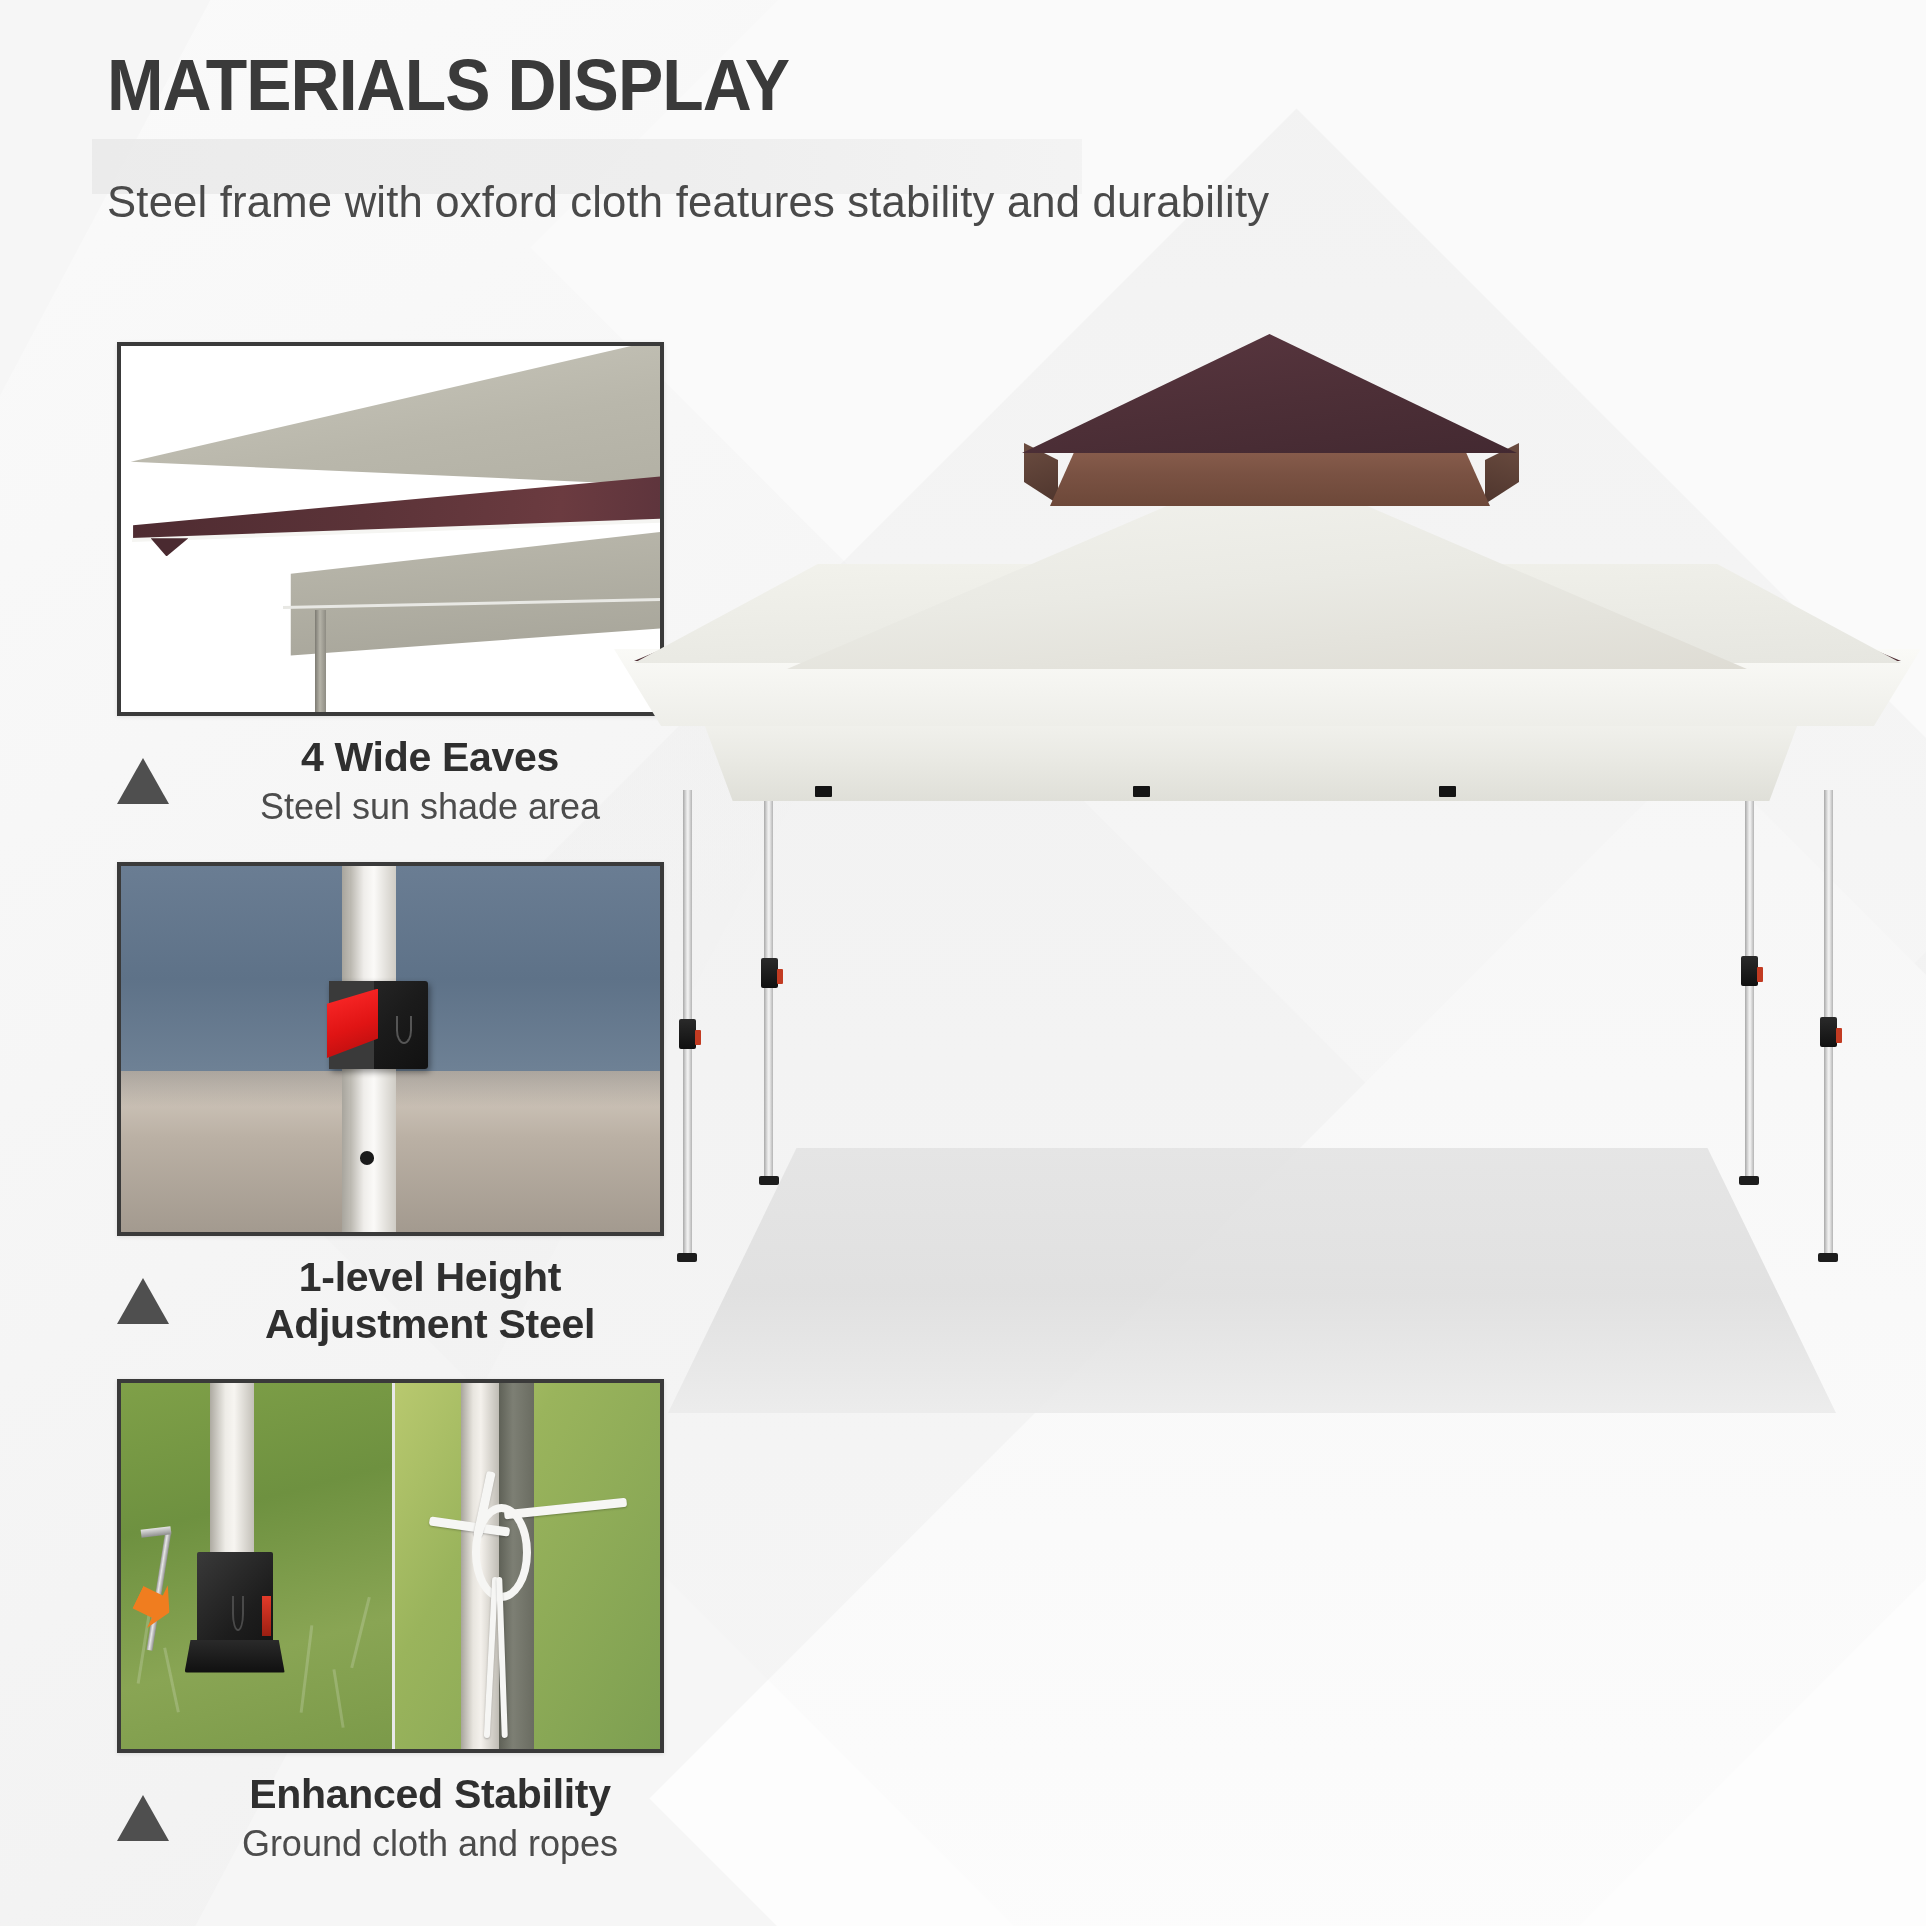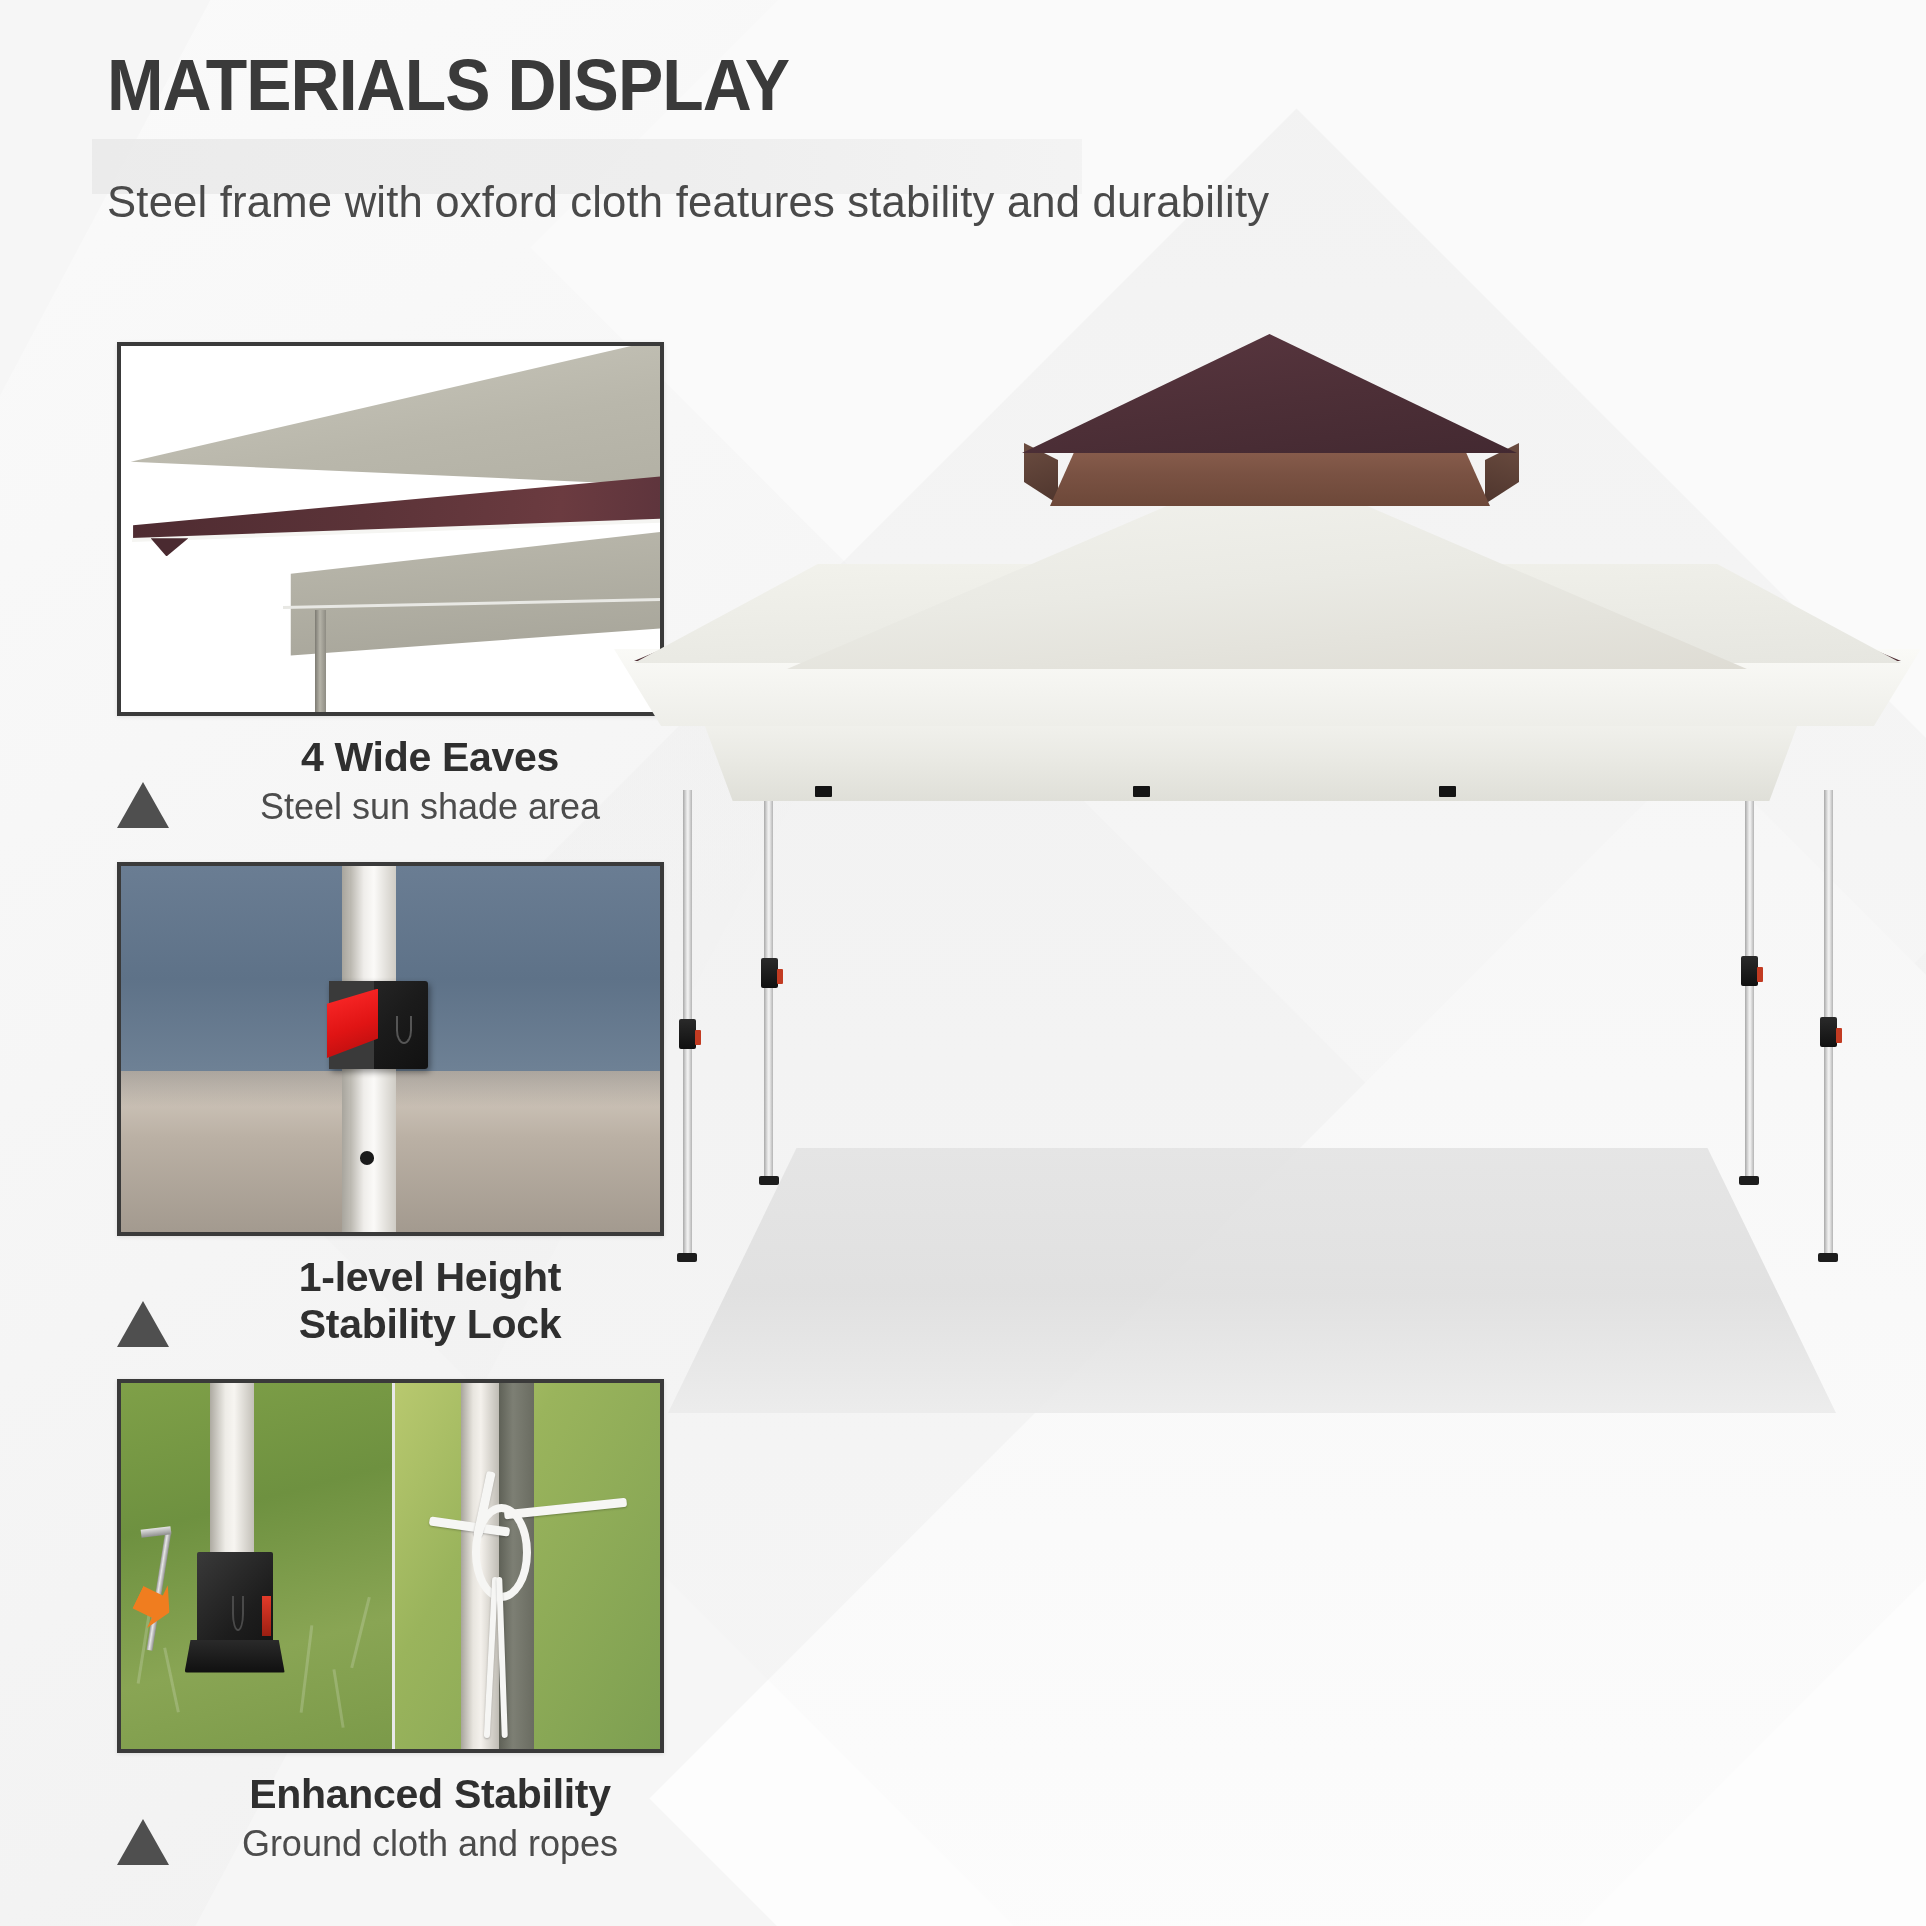--- a/index.html
+++ b/index.html
@@ -36,21 +36,21 @@
         color:#4a4a4a;font-weight:300;letter-spacing:0.2px;
         transform:scaleX(.97);transform-origin:left center;}
 
   
   .left-col{position:absolute;left:117px;top:342px;width:554px;}
 
   .photo{position:relative;width:547px;height:374px;border:4px solid #3a3a3a;
         box-sizing:border-box;background:#fff;overflow:hidden;
         box-shadow:0 1px 4px rgba(0,0,0,.10);}
 
-  .caption{display:flex;align-items:flex-end;gap:20px;margin:18px 0 0 0;}
+  .caption{display:flex;align-items:center;gap:20px;margin:18px 0 0 0;}
   .tri{width:0;height:0;border-left:26px solid transparent;
         border-right:26px solid transparent;border-bottom:46px solid #4f4f4f;
         flex:0 0 auto;}
   .cap-text{display:flex;flex-direction:column;align-items:center;flex:1;}
   .cap-title{font-size:41px;font-weight:800;color:#2f2f2f;line-height:1.14;
         text-align:center;letter-spacing:-0.3px;}
   .cap-sub{font-size:36px;font-weight:300;color:#4c4c4c;line-height:1.2;
         text-align:center;margin-top:4px;}
 
   
@@ -235,21 +235,21 @@
       <div class="p2-lockbox">
         <div class="p2-lockface"></div>
       </div>
       <div class="p2-lever"></div>
       <div class="p2-keyhole"></div>
     </div>
     <div class="caption">
       <div class="tri"></div>
       <div class="cap-text">
         <div class="cap-title">1-level Height</div>
-        <div class="cap-title">Stability Lock</div>
+        <div class="cap-title">Adjustment Steel</div>
       </div>
     </div>
   </div>
 
   <div style="margin-top:32px;">
     <div class="photo">
       <div class="p3-left">
         <div class="grass-t" style="left:8%;top:60%;height:22%;transform:rotate(9deg);"></div>
         <div class="grass-t" style="left:18%;top:72%;height:18%;transform:rotate(-12deg);"></div>
         <div class="grass-t" style="left:68%;top:66%;height:24%;transform:rotate(7deg);"></div>

